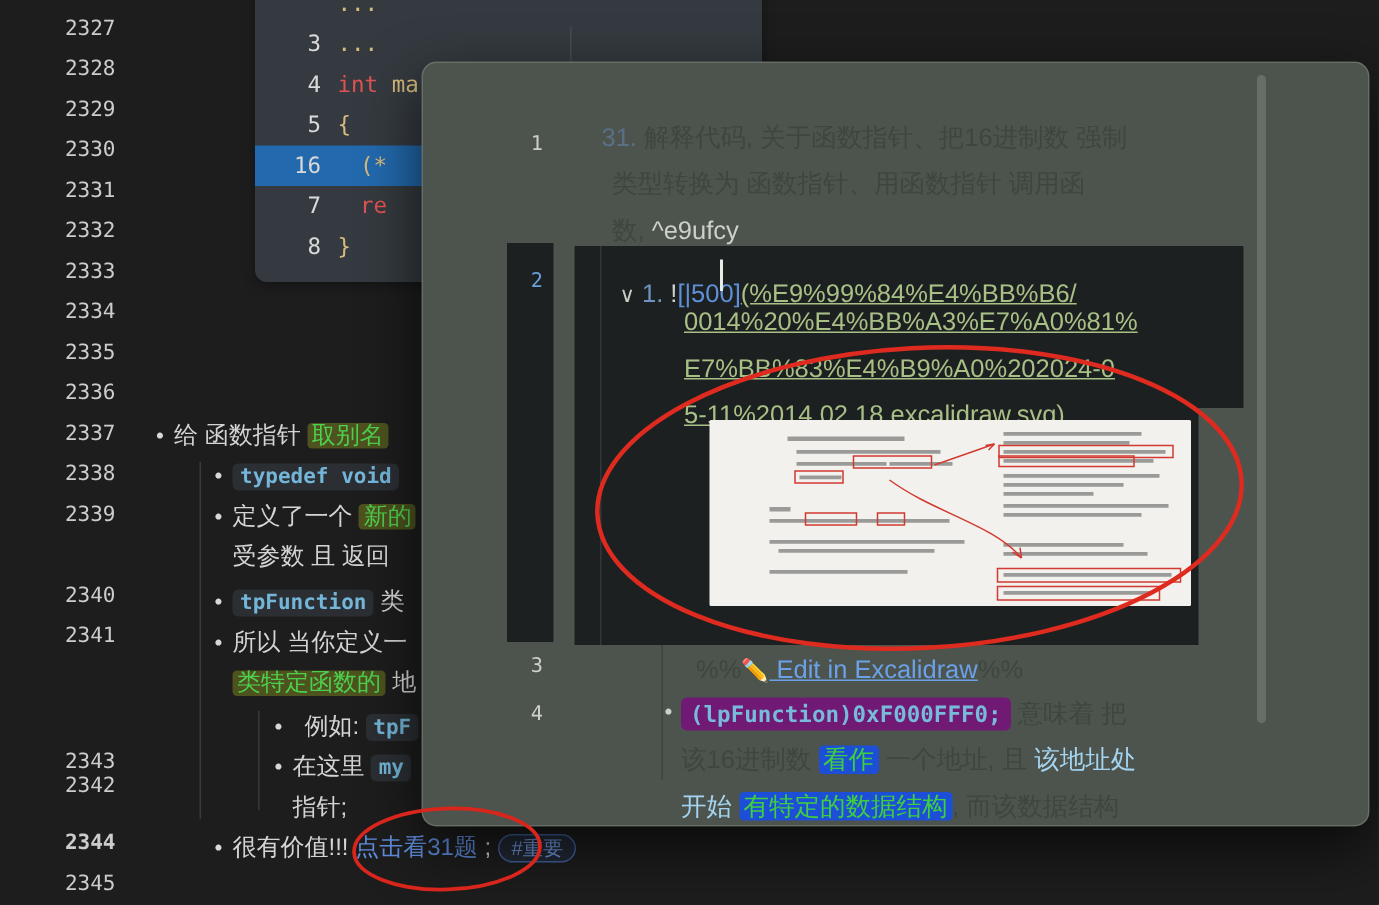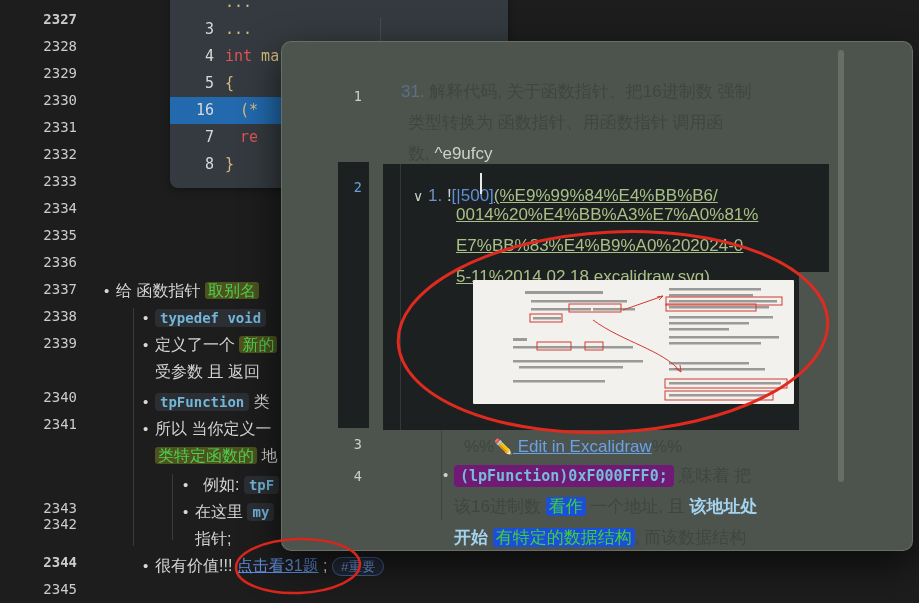--- a/index.html
+++ b/index.html
@@ -10,21 +10,21 @@
   .ln{position:absolute;left:22px;width:55px;text-align:right;font-family:"DejaVu Sans Mono",monospace;
       font-size:14px;color:#cccccc;height:22px;line-height:22px;}
   .erow{position:absolute;height:24px;line-height:24px;font-size:16px;white-space:nowrap;color:#d4d4d4;}
   .bullet{position:absolute;color:#d8d8d8;font-size:15px;line-height:24px;}
   .guide{position:absolute;width:1px;background:#3a3a3a;}
 
   .s-plain{color:#d4d4d4;}
   .s-green-chip{color:#4dd04d;background:#4d521f;border-radius:3px;padding:0 3px;}
   .s-code-chip{font-family:"DejaVu Sans Mono",monospace;font-weight:bold;font-size:14px;
                color:#74b6da;background:#2b2f33;border-radius:4px;padding:1px 5px;}
-  .s-link{color:#5f8ede;text-decoration:underline;}
+  .s-link{color:#5f8ede;}
   .s-tag{color:#6e97da;background:rgba(60,100,180,.16);border:1px solid #41619c;
          border-radius:11px;padding:1px 8px;font-size:13.5px;}
 
   
   #codeblock{position:absolute;left:170px;top:-24px;width:338px;height:212px;background:#343a3f;
              border-radius:8px;box-shadow:0 2px 8px rgba(0,0,0,.35);}
   .cline{position:absolute;left:0;width:100%;height:27px;line-height:27px;
          font-family:"DejaVu Sans Mono",monospace;font-size:15px;white-space:nowrap;}
   .cline.hl{background:#2269ad;}
   .cnum{position:absolute;left:8px;width:36px;text-align:right;color:#d9d9d9;}
@@ -45,41 +45,41 @@
   .p-bright{color:#ccd1ca;}
   .p-chev{color:#c9ccc6;font-size:14px;}
   .p-listnum{color:#6f93c0;}
   .p-blue{color:#5d90d8;}
   .p-url{color:#a8c086;text-decoration:underline;}
   .p-bluelink{color:#6ba1e8;text-decoration:underline;}
   .p-emoji{font-size:15px;}
   .p-codechip{font-family:"DejaVu Sans Mono",monospace;font-weight:bold;font-size:15px;
               color:#78bada;background:#701a75;border-radius:4px;padding:2px 6px;}
   .p-greenchip{color:#3ecf3e;background:#1d4ed8;border-radius:3px;padding:0 3px;}
-  .p-boldcyan{color:#a4d4f0;font-weight:bold;}
+  .p-boldcyan{color:#a4d4f0;font-weight:normal;}
   #pdarkGut{position:absolute;left:56px;top:120px;width:31px;height:266px;background:#1d2021;}
   #pdarkA{position:absolute;left:101px;top:122px;width:446px;height:108px;background:#1d2021;}
   #pdarkB{position:absolute;left:101px;top:230px;width:416px;height:158px;background:#1d2021;}
   #pguide1{position:absolute;left:118px;top:122px;width:1px;height:266px;background:#33373b;}
   #pguide2{position:absolute;left:159px;top:388px;width:1px;height:90px;background:#3e453e;}
   #caret{position:absolute;left:198px;top:131px;width:2px;height:21px;background:#e8eae6;}
   #pimg{position:absolute;left:191px;top:238px;width:321px;height:124px;background:#f2f1ed;border-radius:1px;}
   #pscroll{position:absolute;left:556px;top:8px;width:6px;height:432px;border-radius:3px;
            background:rgba(170,180,166,.28);}
   #pbullet{position:absolute;color:#ccd1ca;font-size:15px;}
 
   .red-annot{position:absolute;pointer-events:none;}
 </style>
 </head>
 <body>
 
 <div id="screen">
 
   <div id="lineNumbers">
-      <div class="ln" style="top: 8px; font-weight: bold;">2327</div>
+      <div class="ln" style="top: 8px;">2327</div>
       <div class="ln" style="top: 35px;">2328</div>
       <div class="ln" style="top: 62px;">2329</div>
       <div class="ln" style="top: 89px;">2330</div>
       <div class="ln" style="top: 116px;">2331</div>
       <div class="ln" style="top: 143px;">2332</div>
       <div class="ln" style="top: 170px;">2333</div>
       <div class="ln" style="top: 197px;">2334</div>
       <div class="ln" style="top: 224px;">2335</div>
       <div class="ln" style="top: 251px;">2336</div>
       <div class="ln" style="top: 278px;">2337</div>

